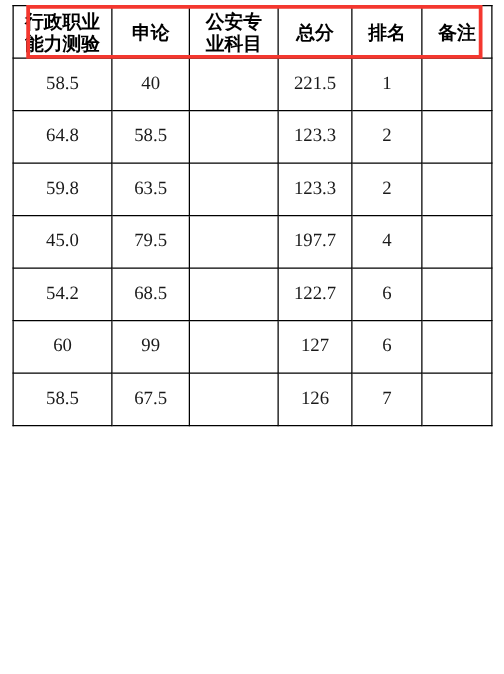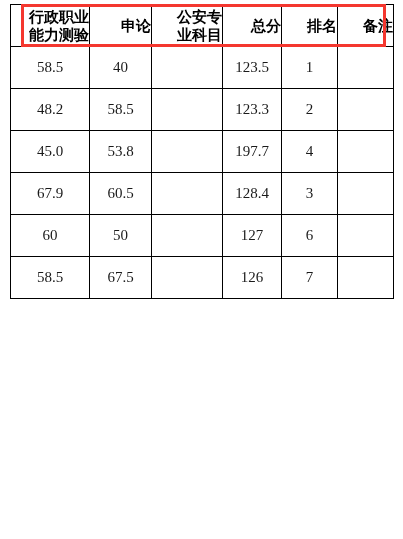--- a/index.html
+++ b/index.html
@@ -51,21 +51,20 @@
 
   
   table.score-table thead th {
     height: 41px;
     font-family: "DejaVu Sans", "Liberation Sans", sans-serif;
     font-size: 15px;
     font-weight: 600;
     line-height: 18px;
     color: #000000;
     letter-spacing: 0px;
-    text-align: right;
   }
   table.score-table thead th .hdr-txt {
     display: block;
     white-space: pre-line;
   }
 
   
   table.score-table tbody td {
     height: 41px;
     font-family: "Liberation Serif", "DejaVu Serif", serif;
@@ -124,51 +123,59 @@
           <th>
             <span class="hdr-txt">备注</span>
           </th>
         </tr>
     </thead>
     <tbody>
         <tr>
           <td>58.5</td>
           <td>40</td>
           <td class="blank"></td>
-          <td>123.5</td>
+          <td>221.5</td>
           <td>1</td>
           <td class="blank"></td>
         </tr>
         <tr>
-          <td>48.2</td>
+          <td>64.8</td>
           <td>58.5</td>
           <td class="blank"></td>
           <td>123.3</td>
           <td>2</td>
           <td class="blank"></td>
         </tr>
         <tr>
+          <td>59.8</td>
+          <td>63.5</td>
+          <td class="blank"></td>
+          <td>123.3</td>
+          <td>2</td>
+          <td class="blank"></td>
+        </tr>
+        <tr>
           <td>45.0</td>
-          <td>53.8</td>
+          <td>79.5</td>
           <td class="blank"></td>
           <td>197.7</td>
           <td>4</td>
           <td class="blank"></td>
         </tr>
         <tr>
-          <td>67.9</td>
-          <td>60.5</td>
+          <td>54.2</td>
+          <td>68.5</td>
           <td class="blank"></td>
-          <td>128.4</td>
-          <td>3</td>
+          <td>122.7</td>
+          <td>6</td>
           <td class="blank"></td>
         </tr>
         <tr>
           <td>60</td>
-          <td>50</td>
+          <td>99</td>
           <td class="blank"></td>
           <td>127</td>
           <td>6</td>
           <td class="blank"></td>
         </tr>
         <tr>
           <td>58.5</td>
           <td>67.5</td>
           <td class="blank"></td>
           <td>126</td>

